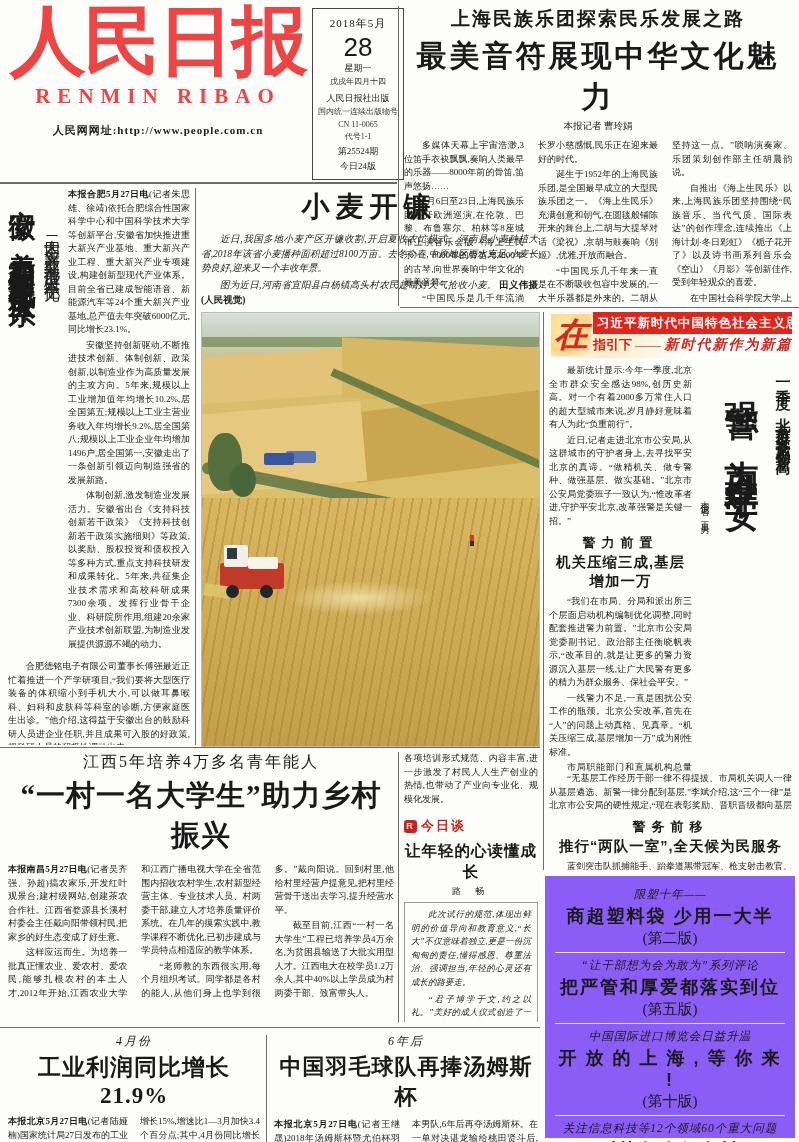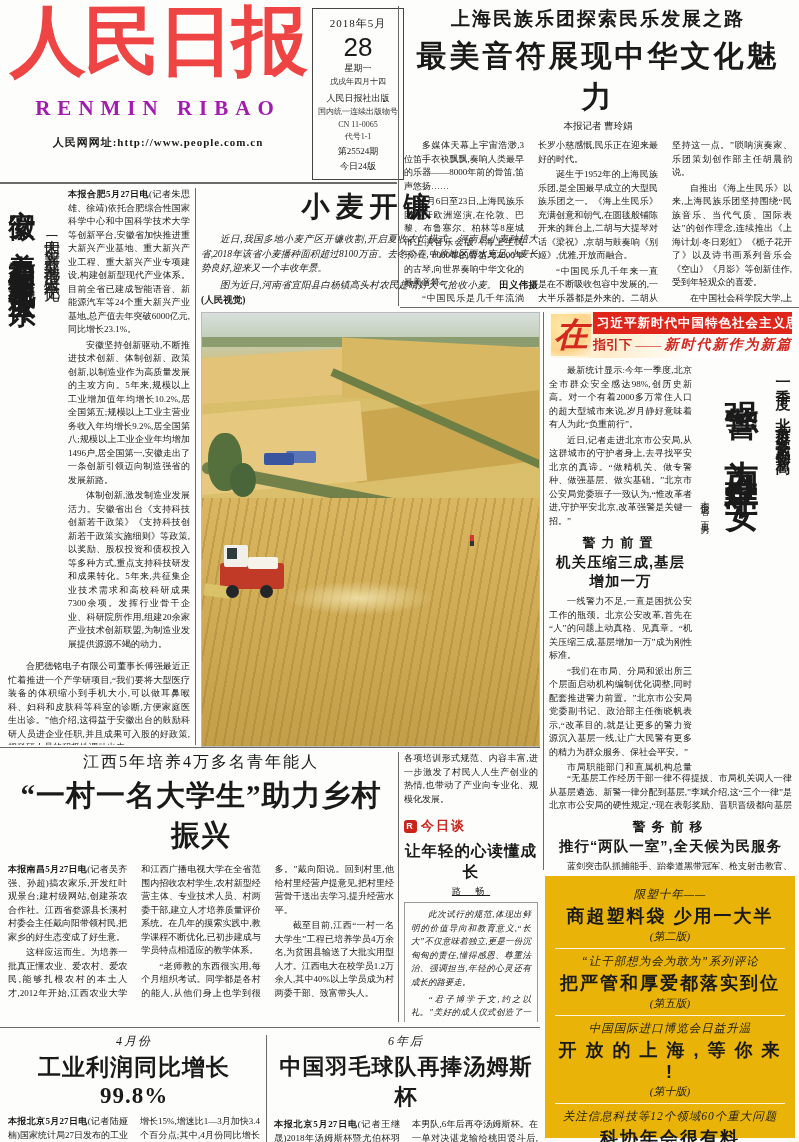--- a/index.html
+++ b/index.html
@@ -8,21 +8,21 @@
   .abs{position:absolute;}
   .rule{position:absolute;background:#6b6b6b;}
   .sans{font-family:"Liberation Sans",sans-serif;}
   .ctr{text-align:center;}
   .bt{font-size:9px;line-height:1.5;text-align:justify;margin:0 0 2px 0;}
   .ind{text-indent:18px;}
   .vtext{writing-mode:vertical-rl;text-orientation:upright;}
   
   .mh-title{font-size:76px;font-weight:bold;color:#ef4444;letter-spacing:-2px;line-height:1.05;
             font-family:"Liberation Serif",serif;}
-  .mh-latin{color:#a21caf;font-weight:bold;font-size:21px;letter-spacing:7px;margin-top:14px;}
+  .mh-latin{color:#ef4444;font-weight:bold;font-size:21px;letter-spacing:7px;margin-top:2px;}
   .mh-site{font-size:11px;font-weight:bold;letter-spacing:1px;margin-top:14px;}
   .datebox{border:1px solid #444;padding:6px 4px;text-align:center;font-size:9px;line-height:1.6;}
   .db-ym{font-size:11px;letter-spacing:1px;}
   .db-day{font-size:26px;font-family:"Liberation Sans",sans-serif;line-height:1.1;}
   .db-small{font-size:8px;color:#333;}
   
   .ls-kicker{font-size:19px;font-weight:bold;letter-spacing:2px;margin:0;}
   .ls-head{font-size:30px;font-weight:bold;letter-spacing:3px;margin:4px 0 2px;}
   .byline{font-size:9.5px;margin:2px 0 6px;}
   .cols3{column-count:3;column-gap:14px;overflow:hidden;}
@@ -46,35 +46,35 @@
          padding:3px 4px 2px;white-space:nowrap;}
   .bn-r2{margin-left:44px;padding-top:2px;font-size:13px;color:#c9241c;white-space:nowrap;}
   .bn-script{font-style:italic;font-weight:bold;font-size:14px;color:#d5281e;letter-spacing:2px;}
   
   .sec-label{font-size:13px;letter-spacing:6px;text-align:center;font-weight:bold;margin:6px 0 1px;}
   .sec-sub{font-size:14.5px;font-weight:bold;text-align:center;letter-spacing:1px;margin:0 0 4px;}
   .pol-khead{font-size:15px;letter-spacing:4px;font-weight:bold;}
   .pol-bhead{font-size:34px;font-weight:bold;letter-spacing:7px;}
   .pol-byline{font-size:9px;letter-spacing:2px;color:#222;}
   
-  .idx{background:#eab308;padding:6px 10px 4px;}
+  .idx{background:#8b5cf6;padding:6px 10px 4px;}
   .idx-item{text-align:center;padding:5px 0 4px;border-top:1px solid rgba(255,255,255,.85);}
   .idx-item:first-child{border-top:none;}
   .idx-k{font-size:11.5px;font-style:italic;letter-spacing:1px;}
   .idx-t{font-size:18px;font-weight:bold;letter-spacing:2px;margin-top:2px;font-family:"Liberation Sans",sans-serif;}
-  .idx-p{font-size:11px;font-style:italic;margin-top:1px;}
+  .idx-p{font-size:15px;margin-top:1px;}
   
   .jx-kicker{font-size:16px;letter-spacing:2px;margin:0;}
   .jx-head{font-size:29px;font-weight:bold;letter-spacing:1px;margin:3px 0 7px;}
   
   .tt-label{color:#c9241c;font-weight:bold;font-size:13px;letter-spacing:2px;display:flex;align-items:center;gap:4px;}
   .tt-icon{display:inline-block;width:13px;height:13px;background:#c9241c;color:#fff;border-radius:3px;
            font-size:9px;line-height:13px;text-align:center;font-weight:bold;font-family:"Liberation Sans",sans-serif;}
   .tt-head{font-size:15.5px;font-weight:bold;letter-spacing:1px;text-align:center;margin:6px 0 2px;}
-  .tt-auth{font-size:9px;text-align:center;letter-spacing:6px;margin-bottom:4px;text-decoration:underline;}
+  .tt-auth{font-size:9px;text-align:center;letter-spacing:6px;margin-bottom:4px;}
   .tt-box{border:1px solid #999;padding:5px 6px;overflow:hidden;}
   .tt-box p{font-size:8.5px;line-height:1.6;font-style:italic;text-align:justify;margin:0 0 3px;text-indent:17px;}
   
   .bs-kicker{font-size:12px;font-style:italic;letter-spacing:2px;margin:0;}
   .bs-head{font-size:23px;font-weight:bold;letter-spacing:1px;margin:2px 0 6px;}
 </style>
 </head>
 <body>
 
 <div class="page">
@@ -177,22 +177,22 @@
         <span>——</span>
         <span class="bn-script">新时代新作为新篇章</span>
       </div>
     </div>
     <div style="display:flex;gap:6px;margin-top:6px;height:408px;overflow:hidden;">
       <div style="flex:1;overflow:hidden;">
         <p class="bt ind">最新统计显示:今年一季度,北京全市群众安全感达98%,创历史新高。对一个有着2000多万常住人口的超大型城市来说,岁月静好意味着有人为此“负重前行”。</p>
         <p class="bt ind">近日,记者走进北京市公安局,从这群城市的守护者身上,去寻找平安北京的真谛。“做精机关、做专警种、做强基层、做实基础。”北京市公安局党委班子一致认为,“惟改革者进,守护平安北京,改革强警是关键一招。”</p>
         <div class="sec-label">警力前置</div>
         <div class="sec-sub sans">机关压缩三成,基层增加一万</div>
+        <p class="bt ind">“我们在市局、分局和派出所三个层面启动机构编制优化调整,同时配套推进警力前置。”北京市公安局党委副书记、政治部主任衡晓帆表示,“改革目的,就是让更多的警力资源沉入基层一线,让广大民警有更多的精力为群众服务、保社会平安。”</p>
         <p class="bt ind">一线警力不足,一直是困扰公安工作的瓶颈。北京公安改革,首先在“人”的问题上动真格、见真章。“机关压缩三成,基层增加一万”成为刚性标准。</p>
-        <p class="bt ind">“我们在市局、分局和派出所三个层面启动机构编制优化调整,同时配套推进警力前置。”北京市公安局党委副书记、政治部主任衡晓帆表示,“改革目的,就是让更多的警力资源沉入基层一线,让广大民警有更多的精力为群众服务、保社会平安。”</p>
         <p class="bt ind">市局职能部门和直属机构总量精简29%,下设处级机构精简22.6%,科级机构精简17%……通过机关警力直接前置、系统内前置、招收新警定向前置、调整隶属关系、实行双重管理等5种方式,北京市公安局为基层补充警力13118人。其中,直接补充派出所6743人,使派出所警力占到全局总警力的46%,形成了“金字塔”形警力结构。</p>
       </div>
       <div style="display:flex;gap:8px;align-items:flex-start;padding-top:10px;">
         <div class="vtext pol-byline" style="height:120px;margin-top:120px;">本报记者 王昊男</div>
         <div class="vtext pol-bhead sans" style="height:395px;">强警,为百姓守平安</div>
         <div class="vtext pol-khead" style="height:390px;">一季度,北京市群众安全感创新高</div>
       </div>
     </div>
     <div style="height:40px;overflow:hidden;">
       <p class="bt ind">“无基层工作经历干部一律不得提拔、市局机关调人一律从基层遴选、新警一律分配到基层,”李斌介绍,这“三个一律”是北京市公安局的硬性规定,“现在表彰奖励、晋职晋级都向基层倾斜,而且同级基层民警待遇要比机关高。”据了解,2017年,北京市公安局新提拔正处级以上干部,80%有所长任职经历。</p>
@@ -261,21 +261,21 @@
     <div class="tt-box" style="height:130px;">
       <p>此次试行的规范,体现出鲜明的价值导向和教育意义,“长大”不仅意味着独立,更是一份沉甸甸的责任,懂得感恩、尊重法治、强调担当,年轻的心灵还有成长的路要走。</p>
       <p>“君子博学于文,约之以礼。”美好的成人仪式创造了一个文化空间,一个个细节、一帧帧画面,浸润年轻人的心灵,为他们开启未来之门注入激励和启示。愿更多有心人一同努力,诠释青春与成长的意义,启发青年人走向充满希望的未来。</p>
     </div>
   </div>
 
   <div class="rule" style="left:0;top:1027px;width:540px;height:1px;"></div>
 
   <div class="abs" style="left:8px;top:1033px;width:252px;height:109px;overflow:hidden;">
     <p class="bs-kicker ctr">4月份</p>
-    <p class="bs-head ctr">工业利润同比增长 99.8%</p>
+    <p class="bs-head ctr">工业利润同比增长 21.9%</p>
     <div class="cols2" style="height:62px;">
       <p class="bt"><b>本报北京5月27日电</b><span>(记者陆娅楠)国家统计局27日发布的工业企业财务数据显示:1—4月,全国规模以上工业企业利润同比增长15%,增速比1—3月加快3.4个百分点;其中,4月份同比增长21.9%。</span></p>
 
     </div>
   </div>
 
   <div class="rule" style="left:266px;top:1035px;width:1px;height:107px;"></div>
 
   <div class="abs" style="left:274px;top:1033px;width:264px;height:109px;overflow:hidden;">
     <p class="bs-kicker ctr">6年后</p>

